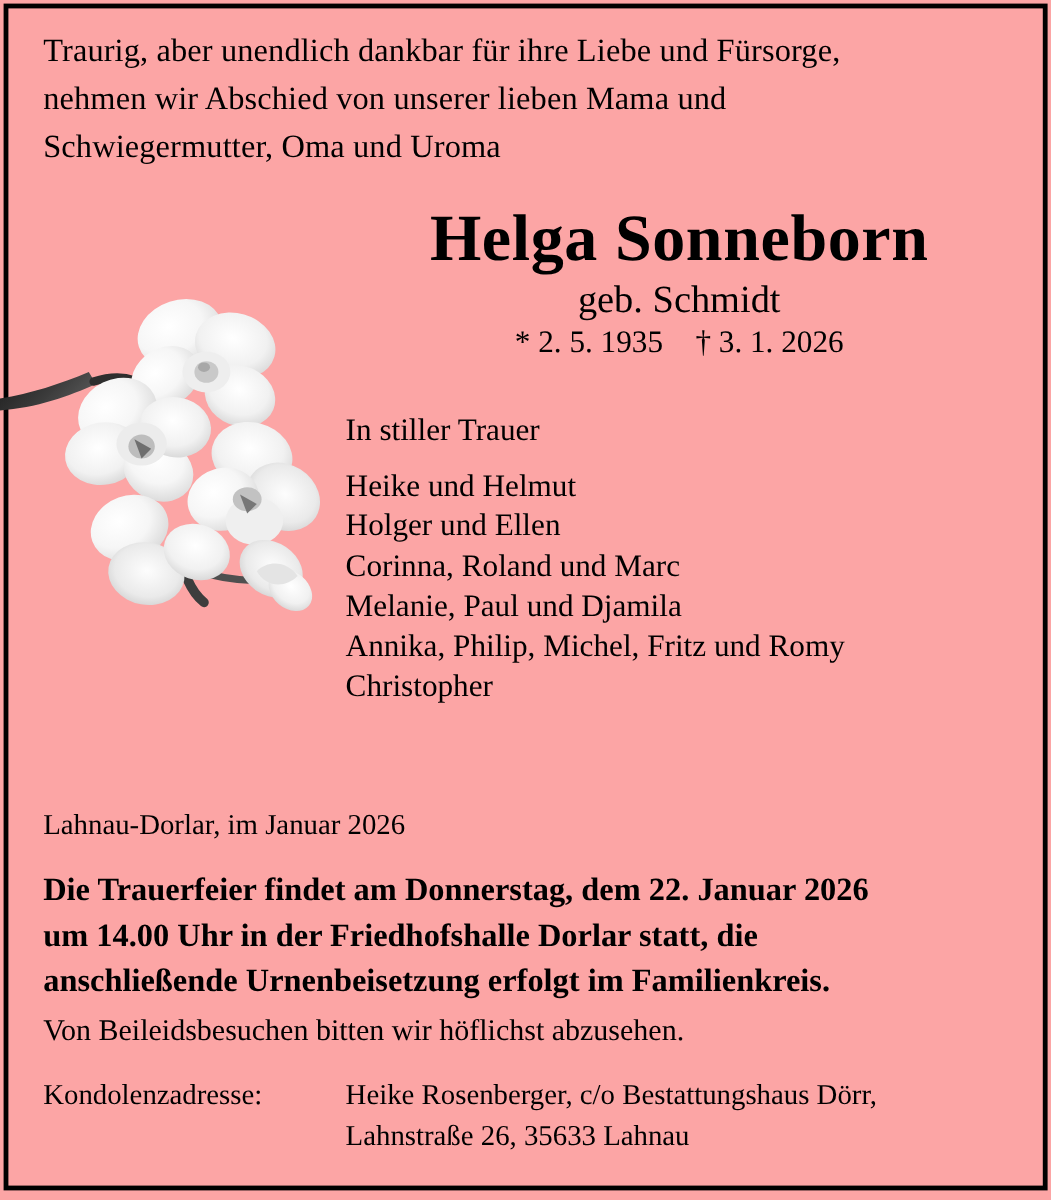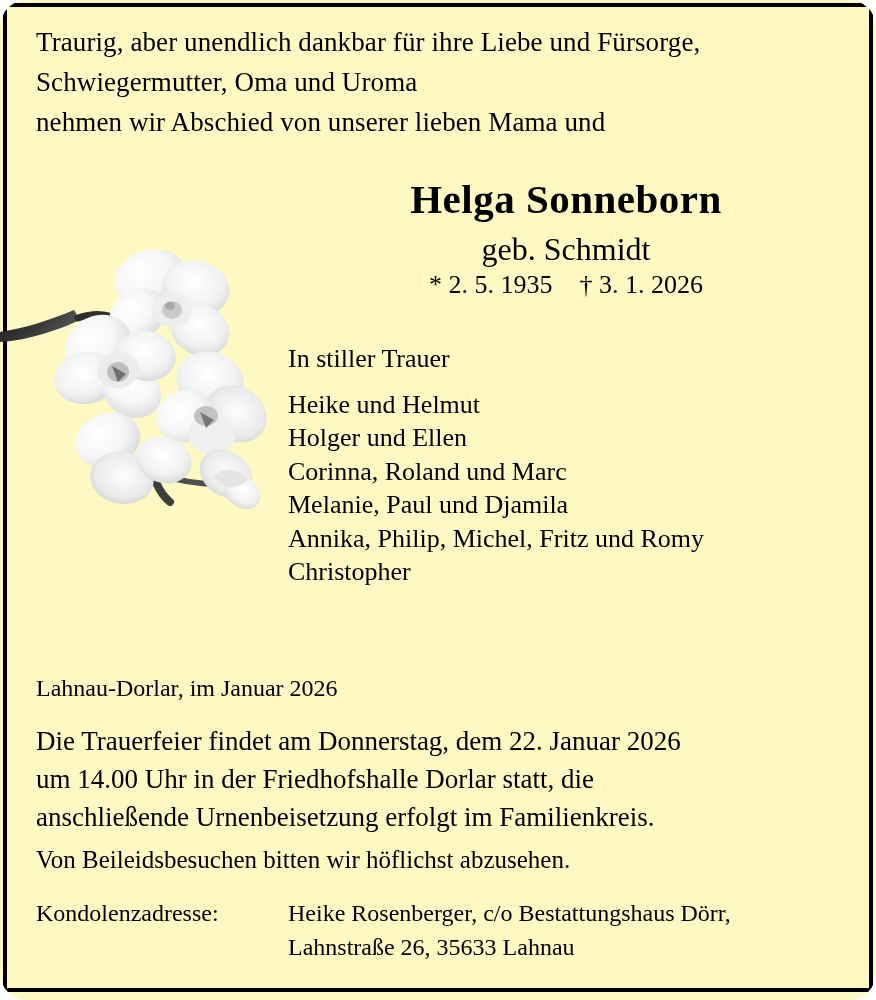--- a/index.html
+++ b/index.html
@@ -9,23 +9,22 @@
   }
   body {
     font-family: "Liberation Serif", "DejaVu Serif", serif;
     color: #000000;
   }
   .notice {
     position: relative;
     width: 876px;
     height: 1000px;
     box-sizing: border-box;
-    background: #fef9c3;
+    background: #fca5a5;
     overflow: hidden;
-    border-radius: 27px;
   }
   .frame {
     position: absolute;
     left: 3px;
     top: 3px;
     right: 3px;
     bottom: 8px;
     border: 4px solid #000000;
     box-sizing: border-box;
     pointer-events: none;
@@ -53,21 +52,21 @@
 
   
   .name-block {
     position: absolute;
     left: 276px;
     top: 168px;
     width: 580px;
     text-align: center;
   }
   .deceased-name {
-    font-size: 41px;
+    font-size: 55px;
     font-weight: bold;
     line-height: 62px;
     letter-spacing: 0.5px;
     white-space: nowrap;
   }
   .maiden-name {
     font-size: 32px;
     line-height: 34px;
     margin-top: 2px;
   }
@@ -115,21 +114,21 @@
     white-space: nowrap;
   }
   .ceremony {
     position: absolute;
     left: 36px;
     top: 722px;
     width: 806px;
     font-size: 27px;
     line-height: 38px;
   }
-  .ceremony div { white-space: nowrap; }
+  .ceremony div { white-space: nowrap; font-weight: bold; }
   .no-visits {
     position: absolute;
     left: 36px;
     top: 843px;
     font-size: 25px;
     line-height: 34px;
     white-space: nowrap;
   }
   .condolence {
     position: absolute;
@@ -154,22 +153,22 @@
 <body>
 
 <div class="notice">
 
   <div class="frame"></div>
 
   <div class="content">
 
     <div class="intro">
       <div>Traurig, aber unendlich dankbar für ihre Liebe und Fürsorge,</div>
+      <div>nehmen wir Abschied von unserer lieben Mama und</div>
       <div>Schwiegermutter, Oma und Uroma</div>
-      <div>nehmen wir Abschied von unserer lieben Mama und</div>
     </div>
 
     <div class="orchid">
       <svg width="290" height="268" viewBox="0 0 290 268" xmlns="http://www.w3.org/2000/svg">
         <defs>
           <radialGradient id="petalA" cx="40%" cy="35%" r="72%">
             <stop offset="0%" stop-color="#ffffff"></stop>
             <stop offset="55%" stop-color="#f6f6f6"></stop>
             <stop offset="100%" stop-color="#d8d8d8"></stop>
           </radialGradient>

